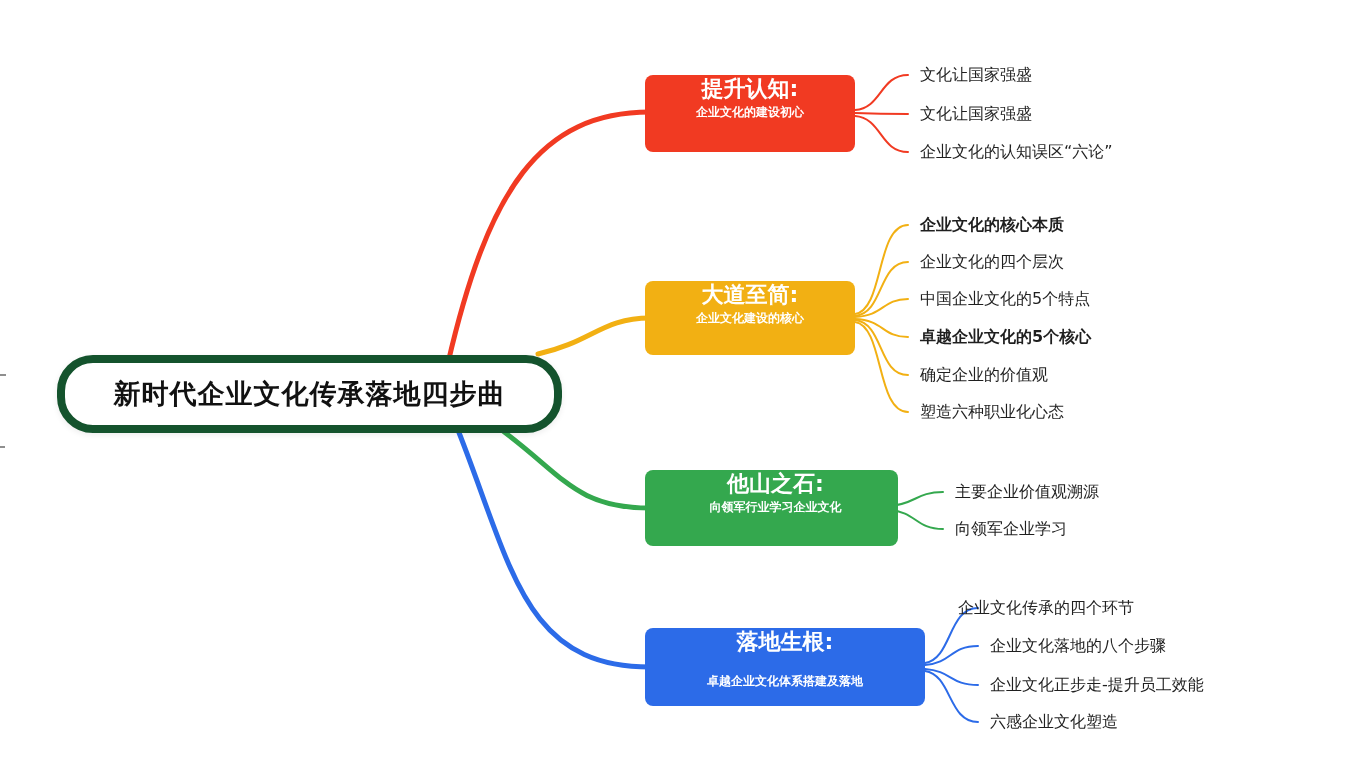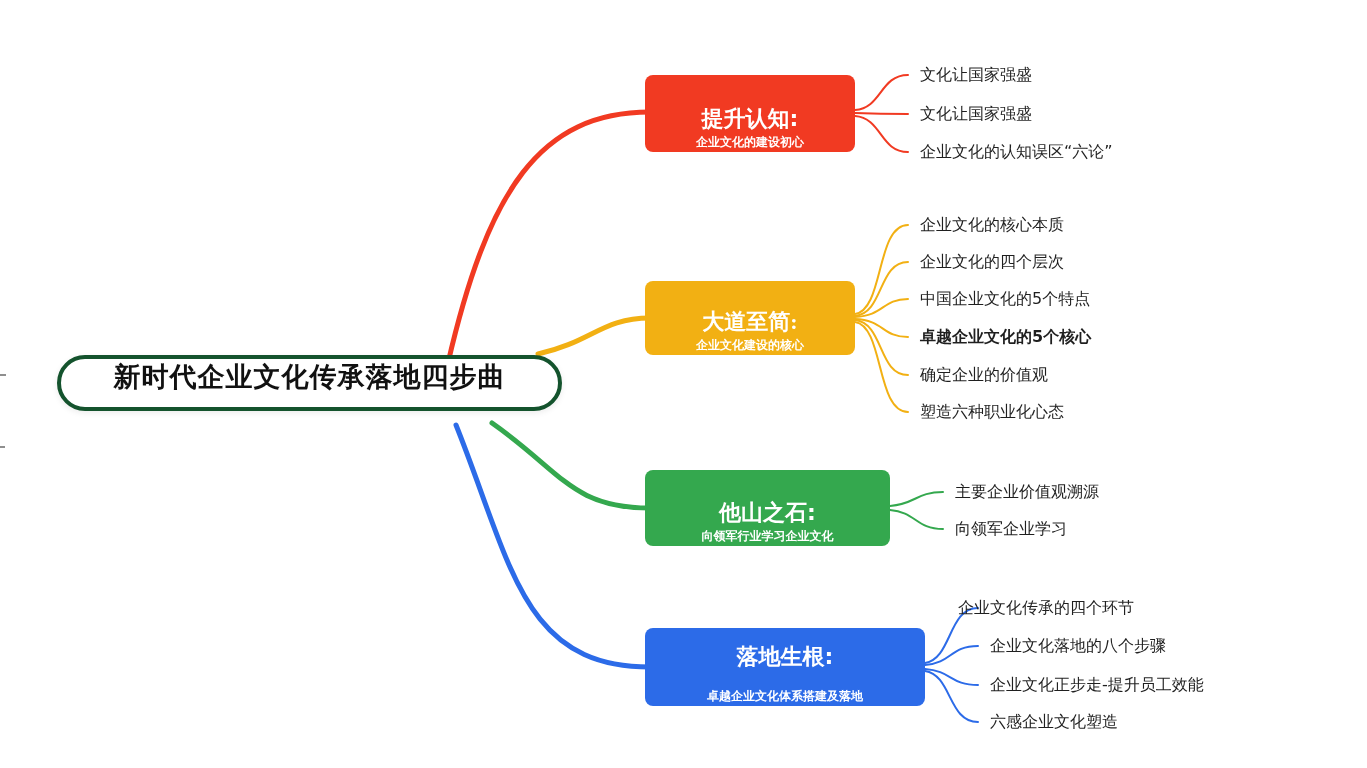--- a/index.html
+++ b/index.html
@@ -1,36 +1,36 @@
 <!DOCTYPE html>
 <html><head>
 <meta charset="utf-8">
 <style>
   html,body { margin:0; padding:0; background:#ffffff; }
   body { font-family:"DejaVu Sans","Liberation Sans",sans-serif; }
   .canvas { position:relative; width:1367px; height:768px; background:#ffffff; overflow:hidden; }
   svg.edges { position:absolute; left:0; top:0; width:1367px; height:768px; }
 
   .root-node {
-    position:absolute; left:57px; top:355px; width:505px; height:56px;
-    background:#ffffff; border:4px solid #14532d; border-radius:36px;
-    box-sizing:border-box; display:flex; justify-content:center;
+    position:absolute; left:57px; top:355px; width:505px; height:78px;
+    background:#ffffff; border:8px solid #14532d; border-radius:36px;
+    box-sizing:border-box; display:flex; align-items:center; justify-content:center;
     box-shadow:0 2px 6px rgba(0,0,0,0.08);
   }
   .root-node .root-label { font-size:27px; font-weight:bold; color:#111111; letter-spacing:1px; }
 
   .branch {
     position:absolute; border-radius:8px; color:#ffffff;
-    display:flex; flex-direction:column; align-items:center; justify-content:flex-end;
+    display:flex; flex-direction:column; align-items:center; justify-content:flex-start;
     text-align:center;
   }
   .branch .bt { font-size:22px; font-weight:bold; line-height:27px; }
   .branch .bs { font-size:12px; font-weight:bold; line-height:20px; }
   .b0 { left:645px; top:75px;  width:210px; height:77px; }
-  .b1 { left:645px; top:281px; width:210px; height:74px;font-family:Liberation Serif, serif; }
+  .b1 { left:645px; top:281px; width:210px; height:74px; }
   .b2 { left:645px; top:470px; width:245px; height:76px; }
   .b3 { left:645px; top:628px; width:280px; height:78px;gap:16px; }
 
   .leaf { position:absolute; font-size:16px; line-height:22px; color:#1f1f1f; white-space:nowrap; }
 
   .tick { position:absolute; height:2px; background:#8f8f8f; }
   .tick0 { left:0; top:374px; width:6px; }
   .tick1 { left:0; top:446px; width:5px; }
 </style>
 </head>
@@ -70,34 +70,34 @@
   </div>
 
   <div class="branch b0" style="background-color: rgb(241, 58, 34);">
     <div class="bt">提升认知:</div>
     <div class="bs">企业文化的建设初心</div>
   </div>
   <div class="branch b1" style="background-color: rgb(242, 176, 19);">
     <div class="bt">大道至简:</div>
     <div class="bs">企业文化建设的核心</div>
   </div>
-  <div class="branch b2" style="background-color: rgb(52, 168, 78);">
+  <div class="branch b2" style="background-color: rgb(52, 168, 78); padding-left: 8px;">
     <div class="bt">他山之石:</div>
     <div class="bs">向领军行业学习企业文化</div>
   </div>
   <div class="branch b3" style="background-color: rgb(44, 107, 232);">
     <div class="bt">落地生根:</div>
     <div class="bs">卓越企业文化体系搭建及落地</div>
   </div>
 
   <div class="leaf" style="left:920px; top:64px;">文化让国家强盛</div>
   <div class="leaf" style="left:920px; top:103px;">文化让国家强盛</div>
   <div class="leaf" style="left:920px; top:141px;">企业文化的认知误区“六论”</div>
 
-  <div class="leaf" style="left:920px; top:214px;">企业文化的核心本质</div>
+  <div class="leaf" style="left:920px; top:214px;font-weight:bold;">企业文化的核心本质</div>
   <div class="leaf" style="left:920px; top:251px;">企业文化的四个层次</div>
   <div class="leaf" style="left:920px; top:288px;">中国企业文化的5个特点</div>
   <div class="leaf" style="left:920px; top:326px;font-weight:bold;">卓越企业文化的5个核心</div>
   <div class="leaf" style="left:920px; top:364px;">确定企业的价值观</div>
   <div class="leaf" style="left:920px; top:401px;">塑造六种职业化心态</div>
 
   <div class="leaf" style="left:955px; top:481px;">主要企业价值观溯源</div>
   <div class="leaf" style="left:955px; top:518px;">向领军企业学习</div>
 
   <div class="leaf" style="left:958px; top:597px;">企业文化传承的四个环节</div>

